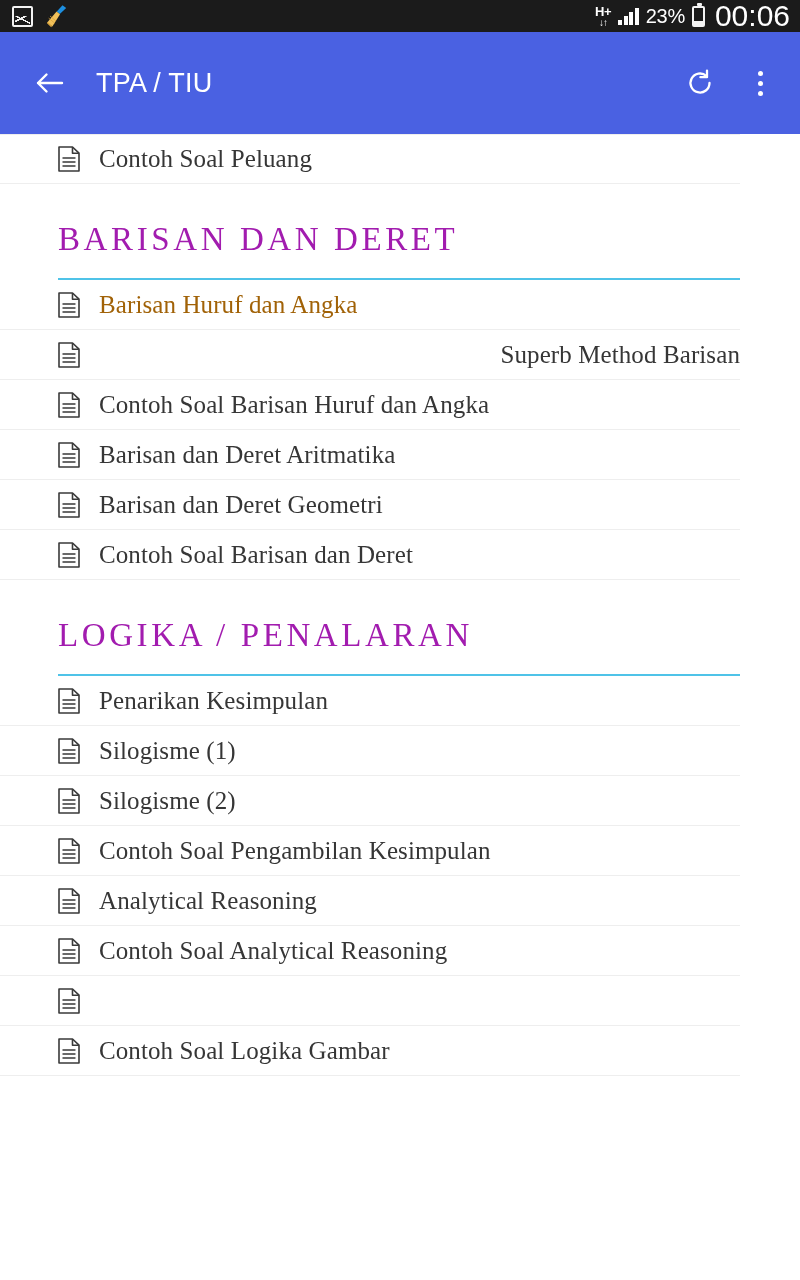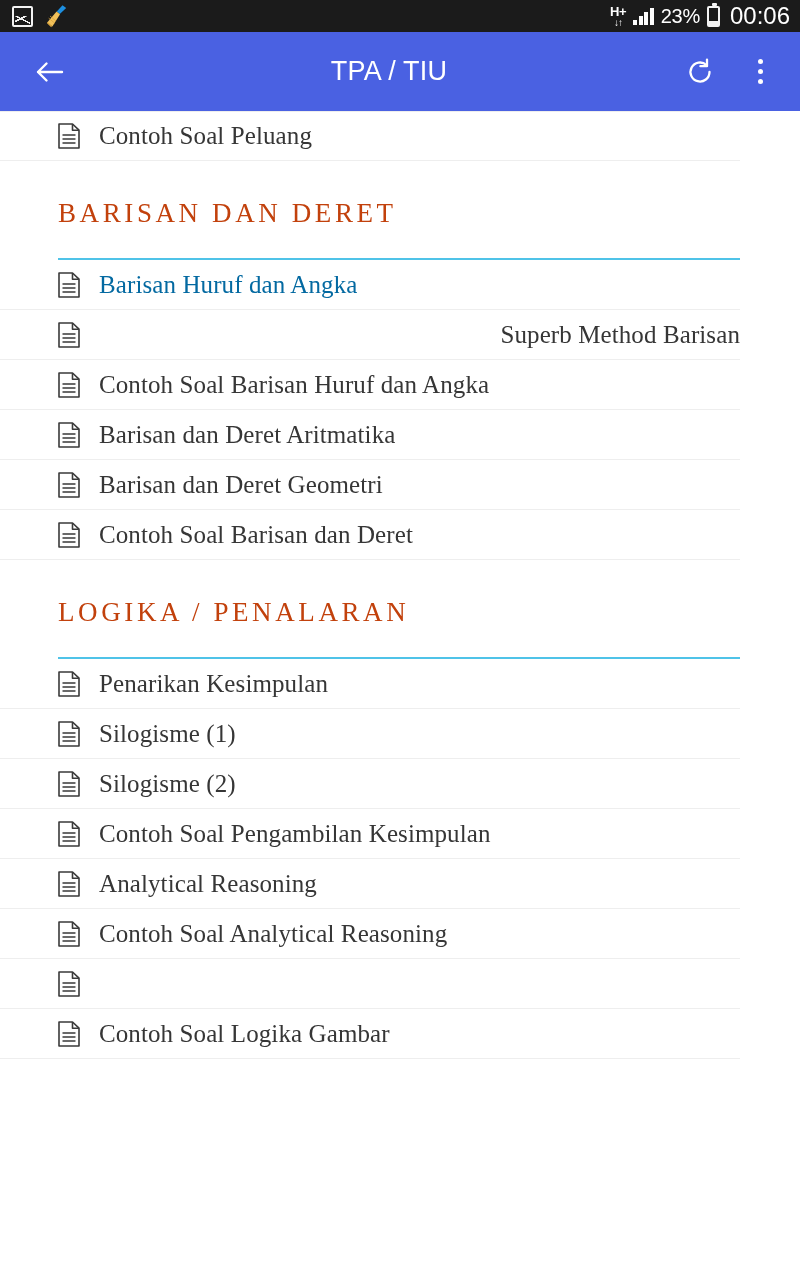--- a/index.html
+++ b/index.html
@@ -88,35 +88,34 @@
   .battery::before {
     content: "";
     position: absolute;
     top: -5px; left: 3px;
     width: 5px; height: 3px;
     background: #f4f4f4;
     border-radius: 1px;
   }
   .clock {
     color: #ffffff;
-    font-size: 24px;
+    font-size: 30px;
     letter-spacing: 0px;
     margin-left: 3px;
     line-height: 1;
   }
 
   
   .appbar {
-    height: 79px;
+    height: 102px;
     background: #4a61e2;
     display: flex;
     align-items: center;
     padding: 0 22px 0 32px;
     box-sizing: border-box;
-    text-align: center;
   }
   .back-btn {
     width: 34px; height: 34px;
     flex: 0 0 auto;
     position: relative;
     cursor: pointer;
   }
   .back-btn svg { display: block; }
   .app-title {
     color: #ffffff;
@@ -174,24 +173,24 @@
     white-space: nowrap;
     letter-spacing: 0.1px;
   }
 
   .section {
     padding: 37px 0 0 58px;
     margin-right: 60px;
   }
   .section-title {
     font-family: "Liberation Serif", "DejaVu Serif", serif;
-    font-size: 27px;
-    color: #c2410c;
+    font-size: 33px;
+    color: #a21caf;
     letter-spacing: 3.6px;
-    padding-bottom: 29px;
+    padding-bottom: 20px;
     white-space: nowrap;
   }
   .section-rule {
     height: 2px;
     background: #4fc3e8;
     margin-left: 0;
   }
   .section-wrap + .list .row:first-child { border-top: none; }
   .tail-space { height: 40px; }
 </style>
@@ -270,21 +269,21 @@
         <div class="section-rule" style="background: rgb(79, 195, 232);"></div>
       </div>
     </div>
     <div class="list">
           <div class="row" style="border-bottom-color: rgb(238, 238, 238);">
     <svg class="doc-icon" viewBox="0 0 22 26">
       <path d="M1 1 H14.5 L21 7.2 V25 H1 Z" fill="#ffffff" stroke="#3a3a3a" stroke-width="1.6" stroke-linejoin="round"></path>
       <path d="M14.5 1 V7.2 H21" fill="none" stroke="#3a3a3a" stroke-width="1.6" stroke-linejoin="round"></path>
       <path d="M5 12 H17 M5 16 H17 M5 20 H17" stroke="#3a3a3a" stroke-width="1.4" stroke-linecap="round"></path>
     </svg>
-    <span class="row-label" style="color: #0369a1;">Barisan Huruf dan Angka</span>
+    <span class="row-label" style="color: #a16207;">Barisan Huruf dan Angka</span>
   </div>
           <div class="row" style="border-bottom-color: rgb(238, 238, 238); justify-content: space-between;">
     <svg class="doc-icon" viewBox="0 0 22 26">
       <path d="M1 1 H14.5 L21 7.2 V25 H1 Z" fill="#ffffff" stroke="#3a3a3a" stroke-width="1.6" stroke-linejoin="round"></path>
       <path d="M14.5 1 V7.2 H21" fill="none" stroke="#3a3a3a" stroke-width="1.6" stroke-linejoin="round"></path>
       <path d="M5 12 H17 M5 16 H17 M5 20 H17" stroke="#3a3a3a" stroke-width="1.4" stroke-linecap="round"></path>
     </svg>
     <span class="row-label" style="color: rgb(54, 54, 54);">Superb Method Barisan</span>
   </div>
           <div class="row" style="border-bottom-color: rgb(238, 238, 238);">

